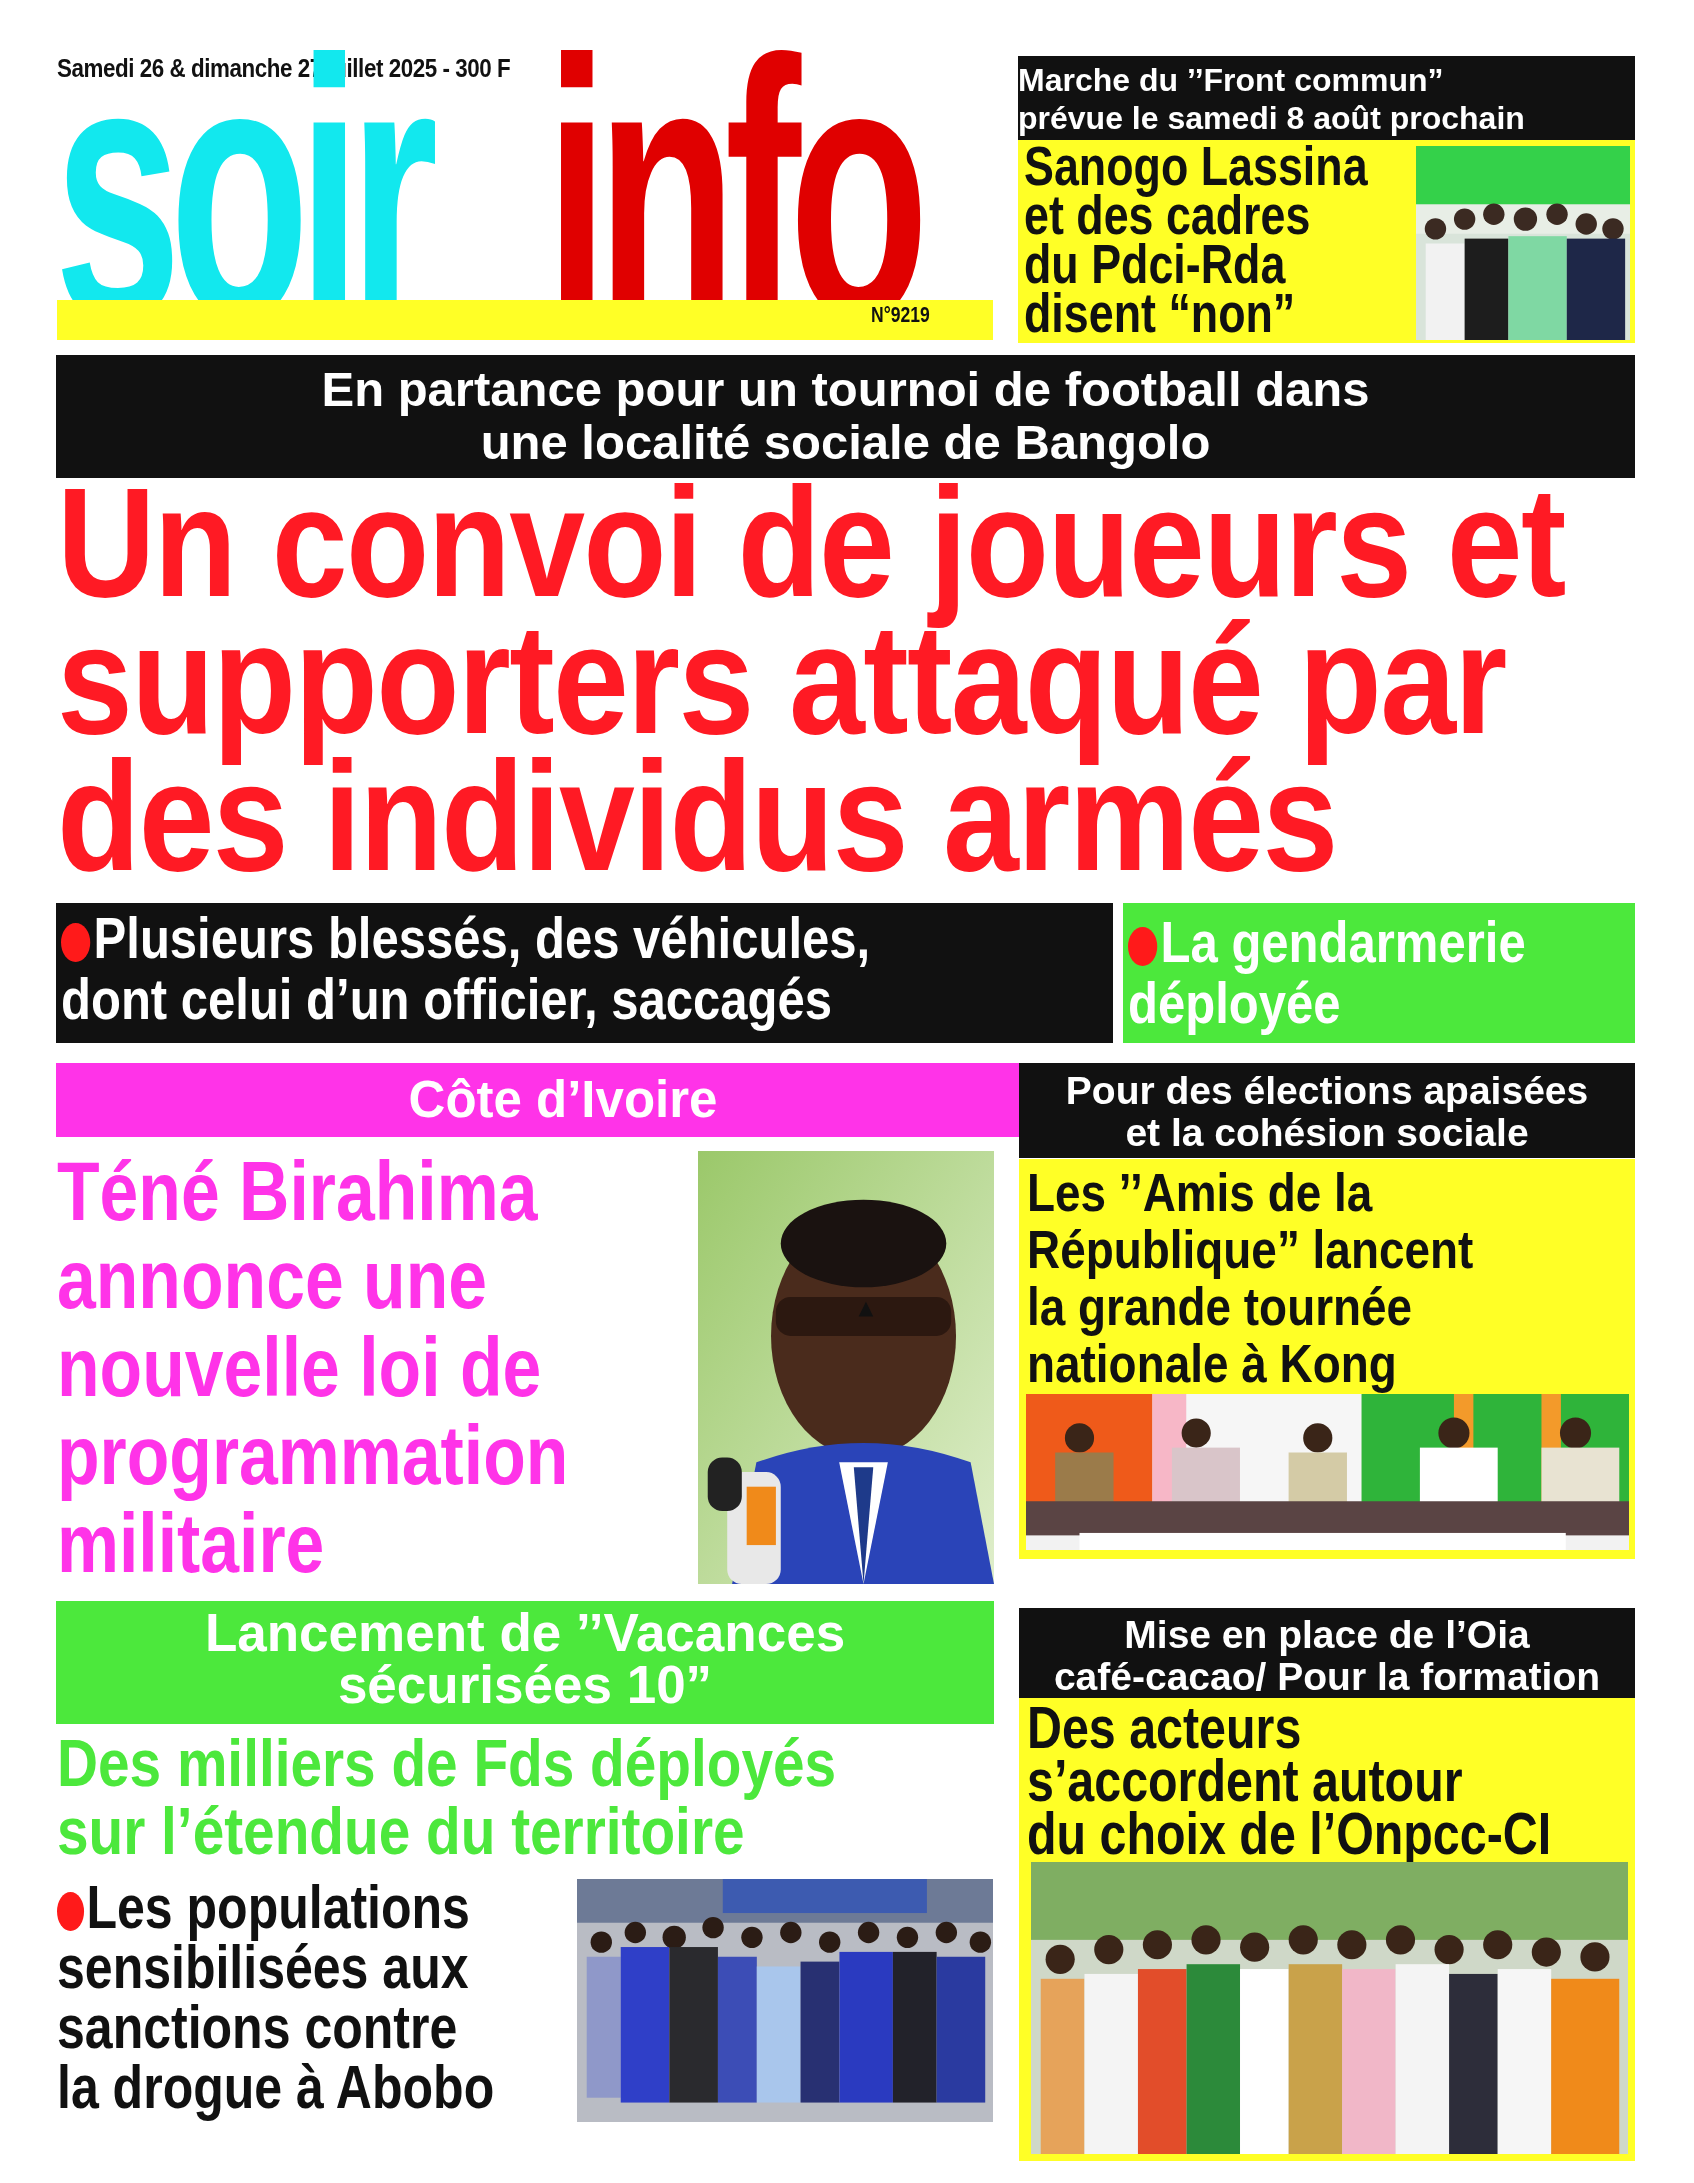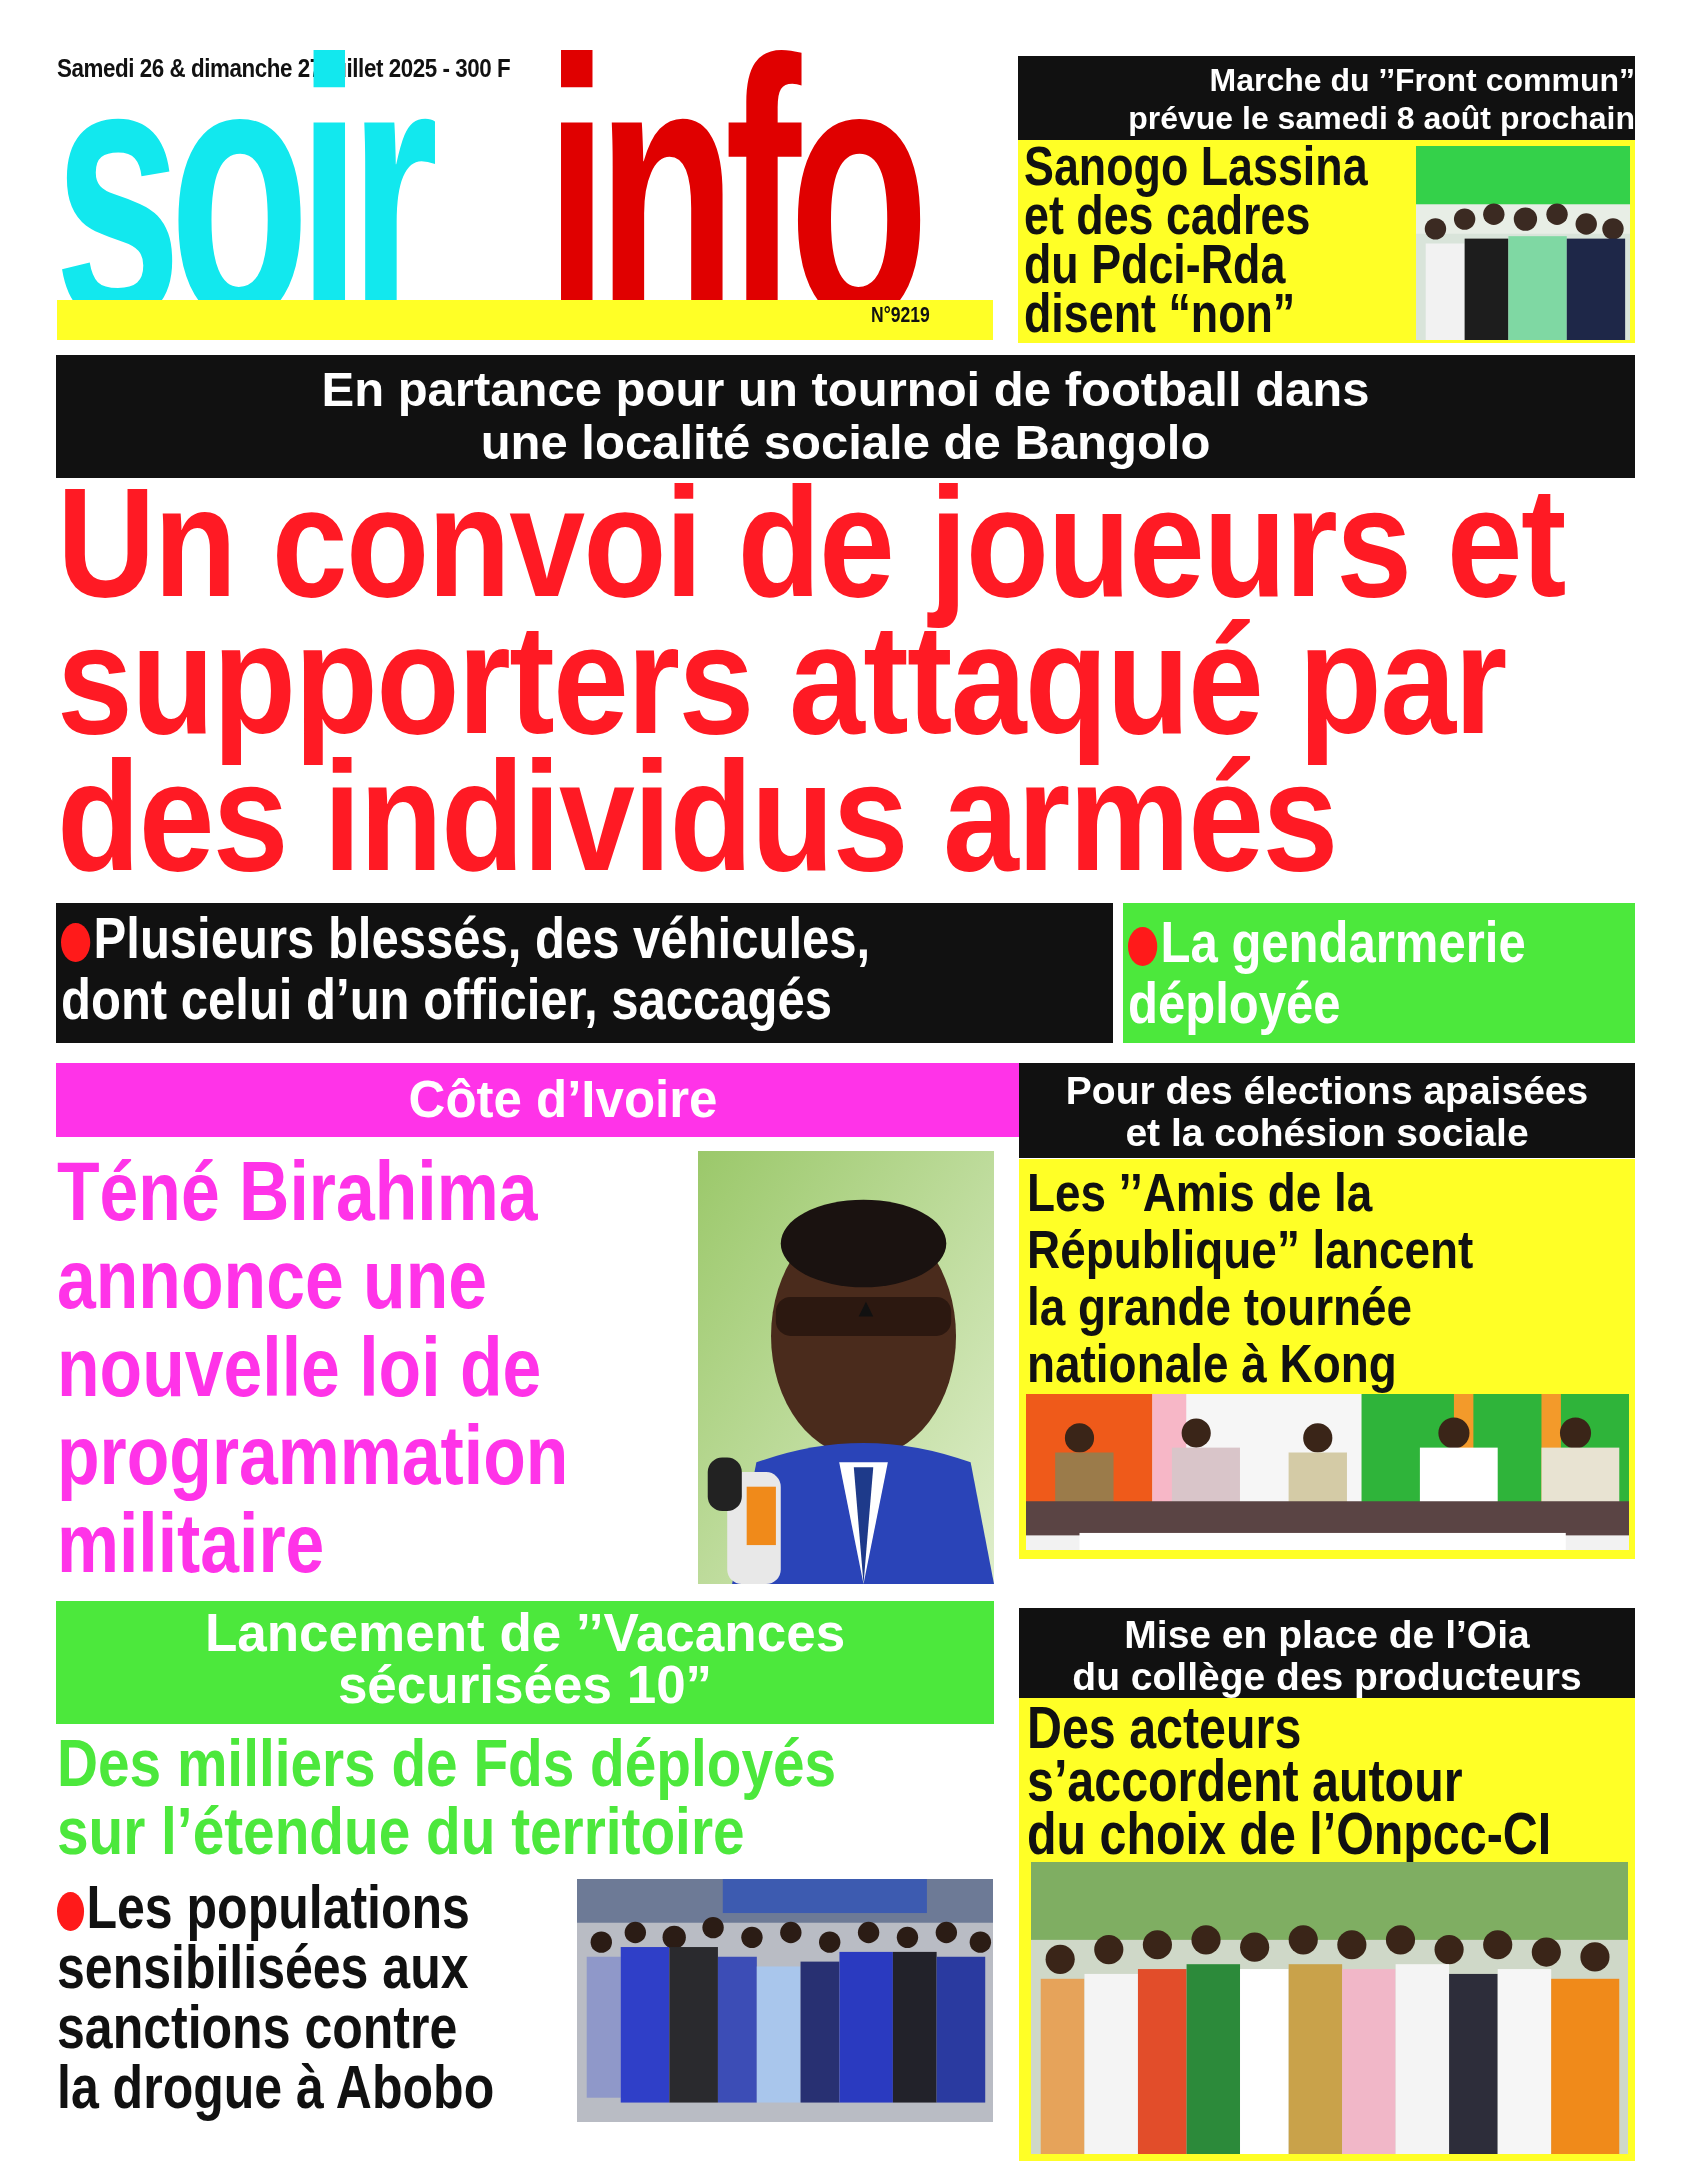--- a/index.html
+++ b/index.html
@@ -18,21 +18,21 @@
 
   
   #logo { left: 54px; top: 44px; height: 272px; width: 944px; }
   #logo-soir { position: absolute; left: 0; top: 9.7px; font-size: 370px; line-height: 272px; color: #12e8ee; letter-spacing: -19.5px; transform: scaleX(0.62); transform-origin: left top; white-space: nowrap; font-family: "Liberation Sans", sans-serif; }
   #logo-info { position: absolute; left: 491px; top: 9.7px; font-size: 370px; line-height: 272px; color: #e00000; letter-spacing: -19.5px; transform: scaleX(0.62); transform-origin: left top; white-space: nowrap; }
   #logo-bar { left: 57px; top: 300px; width: 936px; height: 40px; }
   #issue { left: 871px; top: 303px; font-size: 21.4px; color: #111; transform: scaleX(0.82); transform-origin: left top; white-space: nowrap; }
 
   
   #tr-head { left: 1018px; top: 56px; width: 617px; height: 84px; padding-top: 4.9px; }
-  #tr-head .line { font-size: 32px; line-height: 38px; text-align: right; }
+  #tr-head .line { font-size: 32px; line-height: 38px; text-align: left; }
   #tr-body { left: 1018px; top: 140px; width: 617px; height: 203px; }
   #tr-title { left: 1024px; top: 141px; color: #111; }
   #tr-title .line { font-size: 56px; line-height: 49px; transform: scaleX(0.80); transform-origin: left top; }
   #tr-photo { left: 1416px; top: 146px; width: 214px; height: 194px; }
 
   
   #kicker { left: 56px; top: 355px; width: 1579px; height: 123px; padding-top: 8px; }
   #kicker .line { font-size: 49px; line-height: 53px; text-align: center; }
 
   
@@ -208,20 +208,21 @@
     <rect x="540" y="120" width="120" height="120" fill="#d4cba6"></rect>
     <rect x="810" y="110" width="160" height="130" fill="#ffffff"></rect>
     <rect x="1060" y="110" width="160" height="130" fill="#e8e3d2"></rect>
     <rect x="0" y="220" width="1240" height="70" fill="#5a4444"></rect>
     <rect x="110" y="285" width="1000" height="35" fill="#ffffff"></rect>
   </svg>
 </div>
 
 <div class="abs blk" id="oia-head">
   <span class="line">Mise en place de l’Oia</span>
+  <span class="line">café-cacao/ Pour la formation</span>
   <span class="line">du collège des producteurs</span>
 </div>
 <div class="abs yel" id="oia-body"></div>
 <div class="abs" id="oia-title">
   <span class="line">Des acteurs</span>
   <span class="line">s’accordent autour</span>
   <span class="line">du choix de l’Onpcc-CI</span>
 </div>
 <div class="abs photo" id="oia-photo">
   <svg viewBox="0 0 1228 600" preserveAspectRatio="none">

